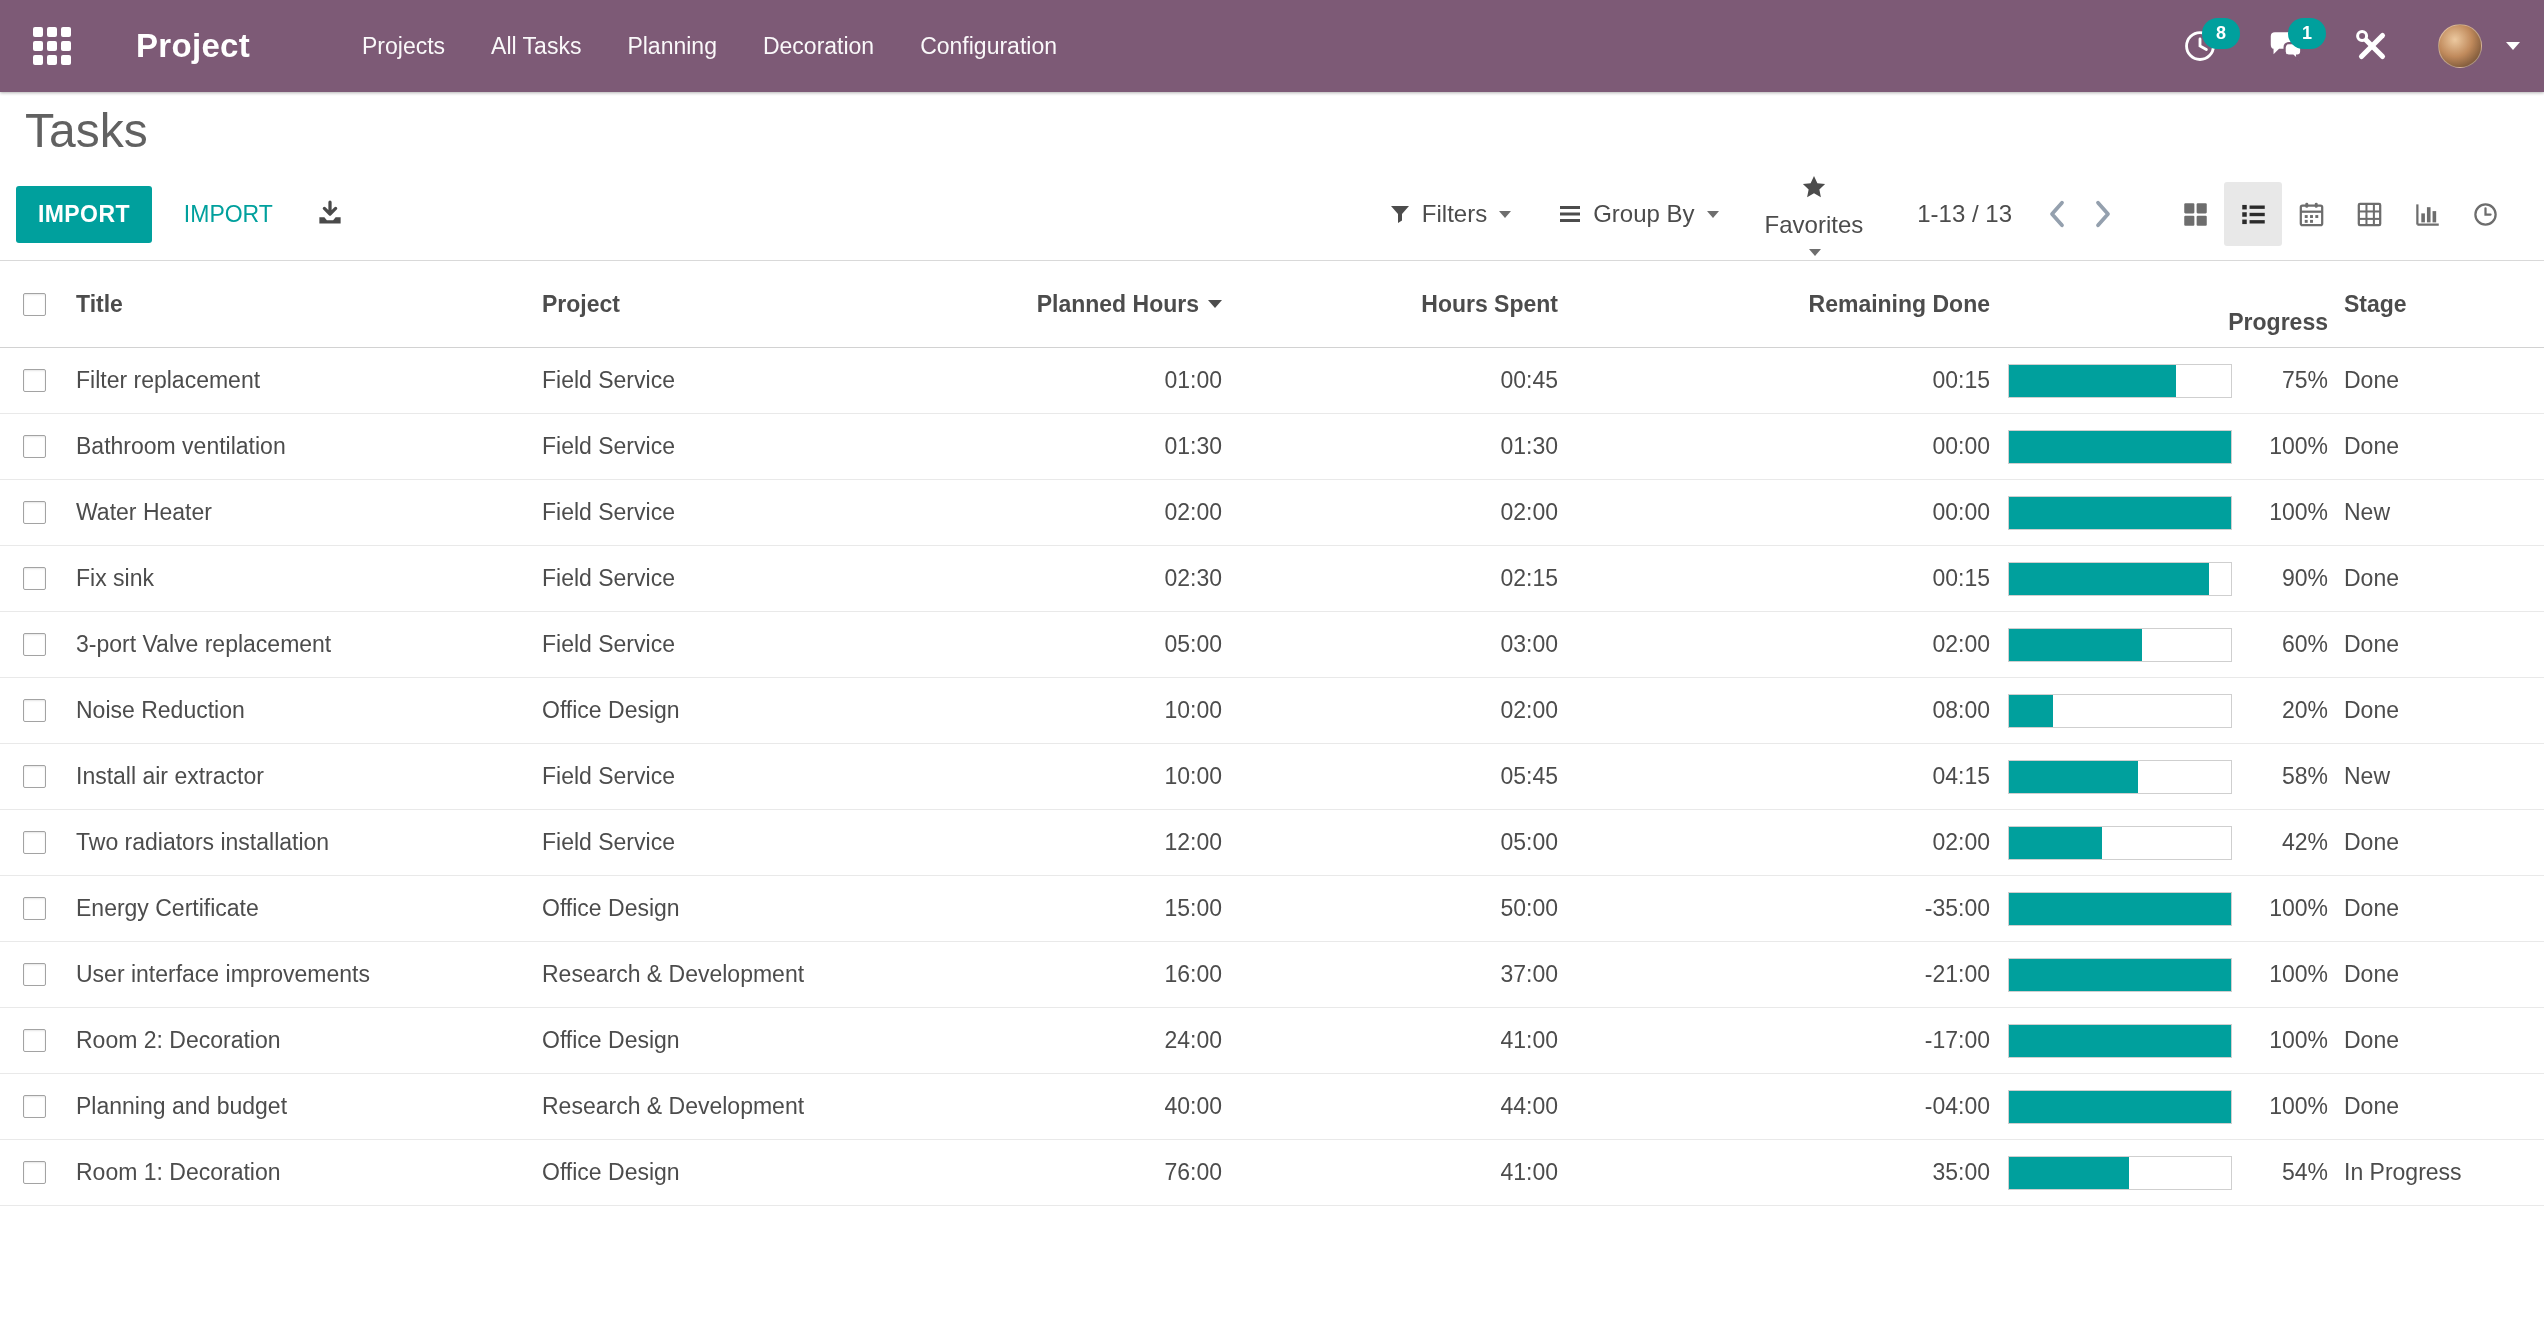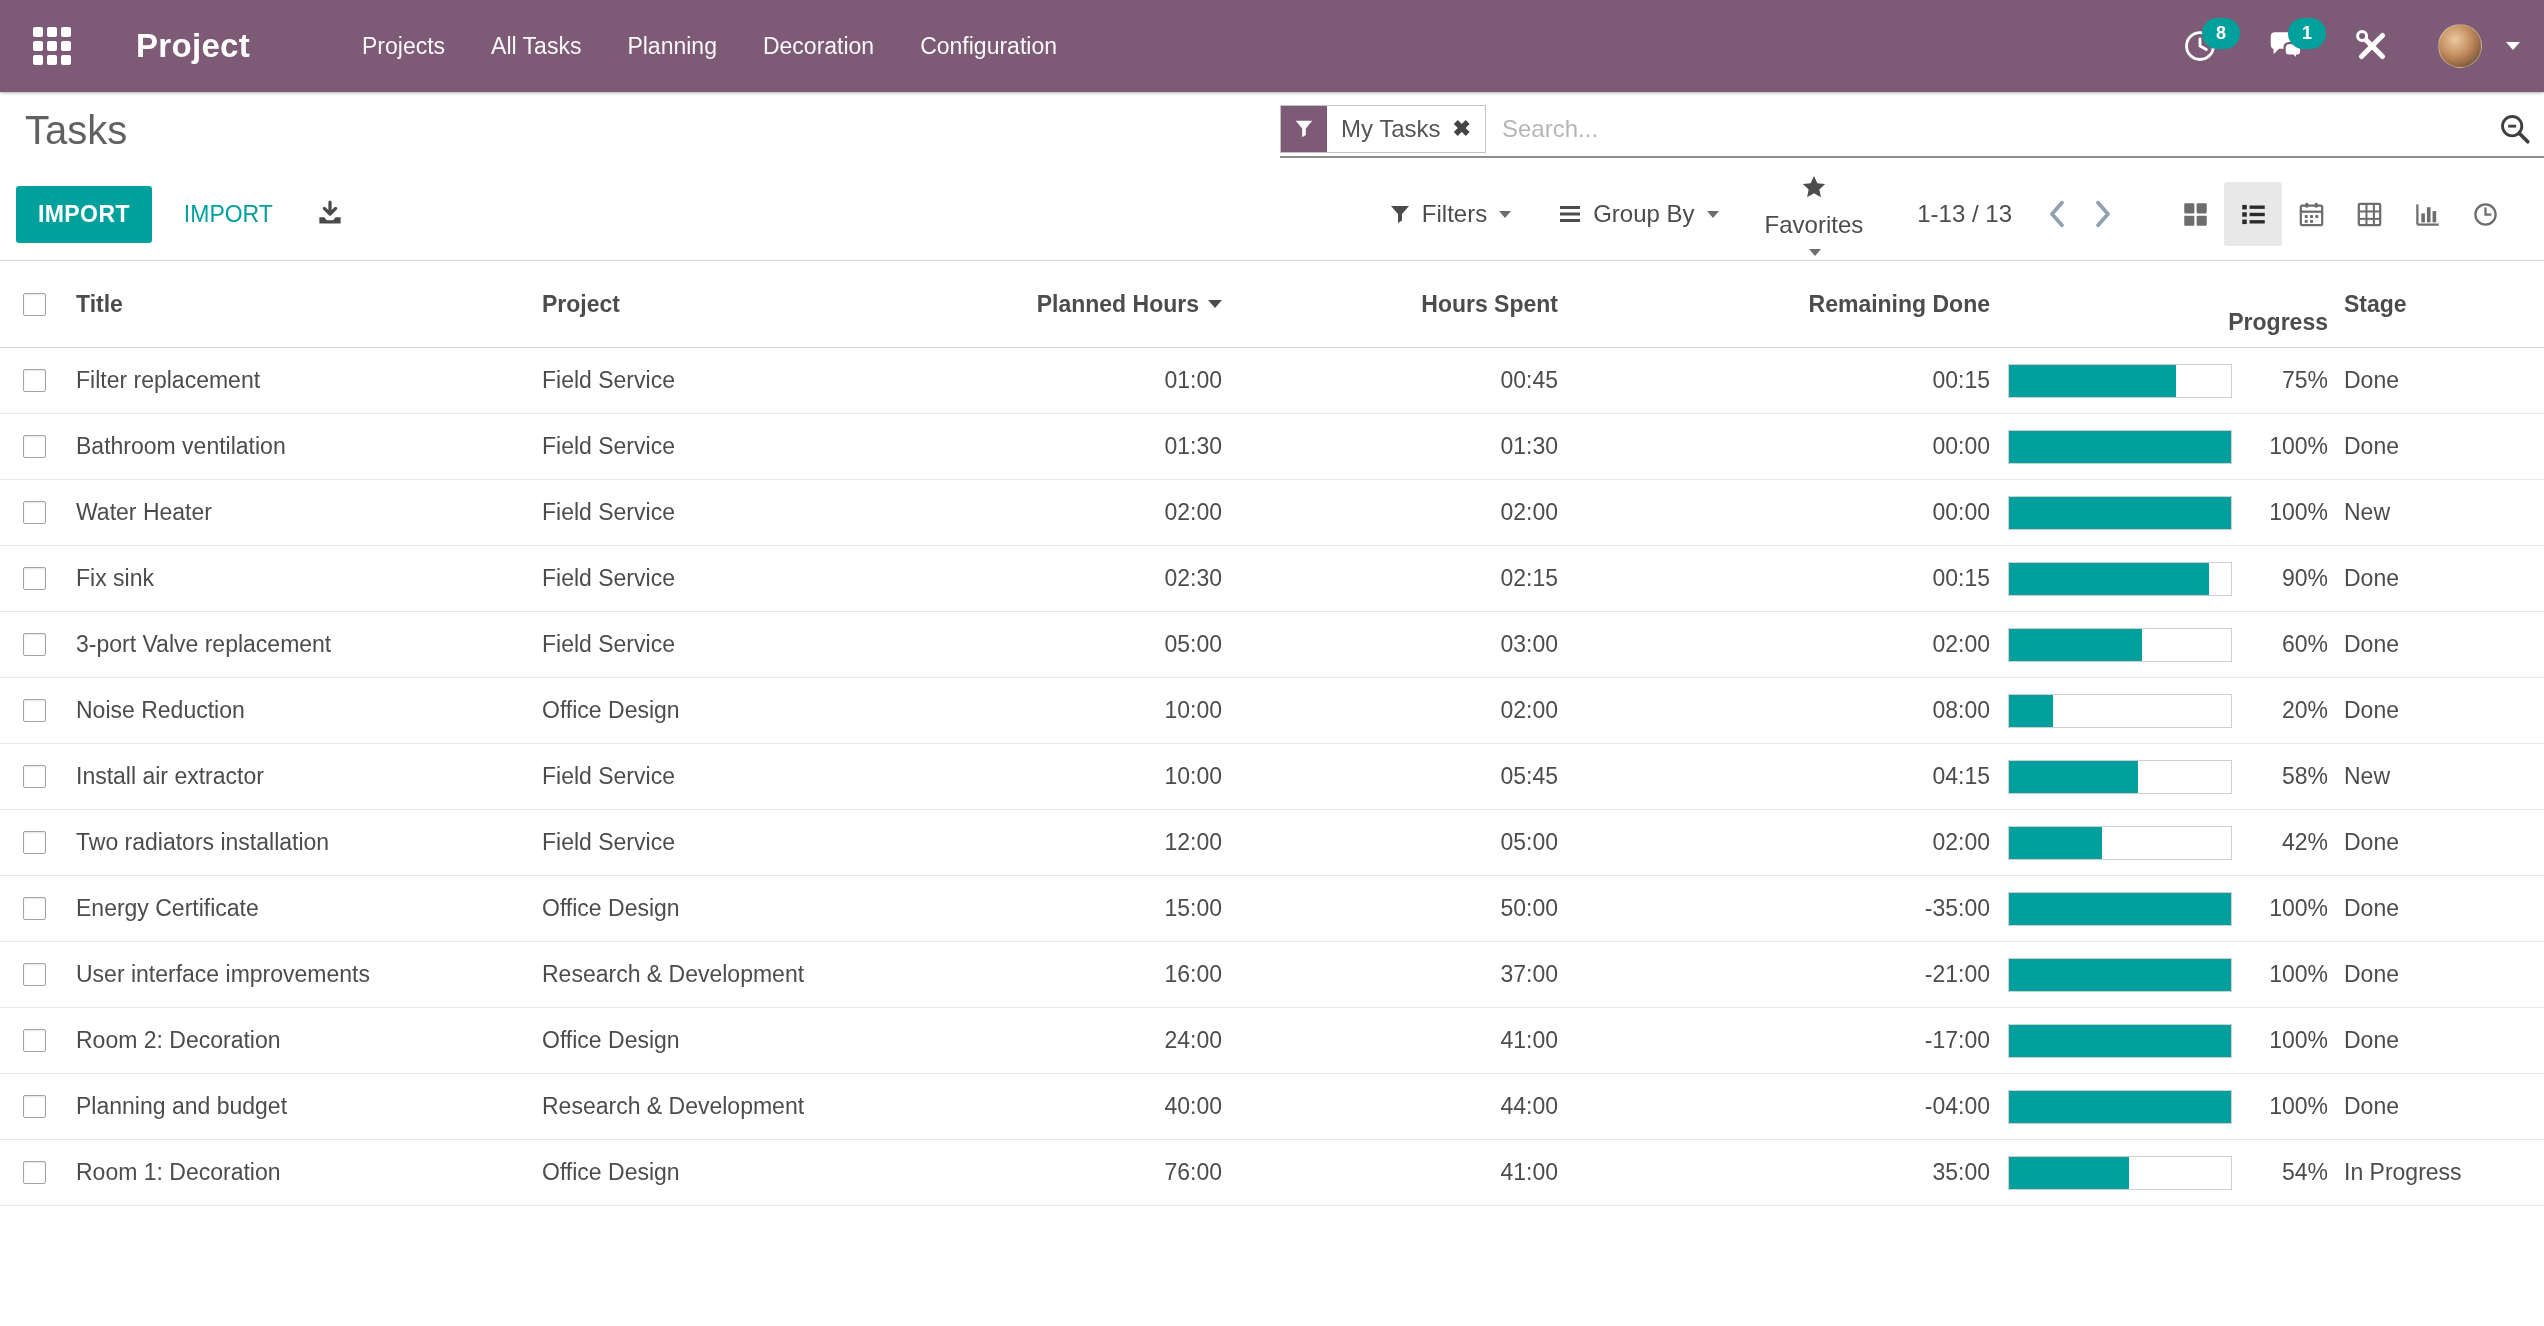--- a/index.html
+++ b/index.html
@@ -22,21 +22,21 @@
     align-items:center; justify-content:center; padding:0 8px; }
   .avatar { width:44px; height:44px; border-radius:50%;
     background:radial-gradient(circle at 38% 35%, #ecc9a0 0%, #c08a5c 45%, #7a5638 80%, #56402c 100%);
     border:1px solid rgba(255,255,255,.35); cursor:pointer; }
   .user-caret { width:0; height:0; border-left:7px solid transparent; border-right:7px solid transparent;
     border-top:8px solid #fff; margin-left:-22px; cursor:pointer; }
 
   
   .cp { position:relative; background:#fff; }
   .cp-row1 { height:76px; display:flex; align-items:center; padding-left:25px; }
-  .page-title { font-size:40px; color:#616161; font-weight:400; }
+  .page-title { font-size:48px; color:#616161; font-weight:400; }
   .searchview { position:absolute; left:1280px; right:0; top:10px; height:56px;
     display:flex; align-items:center; border-bottom:2px solid #8d8d8d; background:#fff; }
   .facet { display:flex; align-items:stretch; border:1px solid #c4c4c4; height:48px; background:#fff; cursor:pointer; }
   .facet-ico { width:46px; background:#7d5a76; display:flex; align-items:center; justify-content:center; }
   .facet-body { display:flex; align-items:center; gap:12px; padding:0 14px; }
   .facet-label { font-size:24px; color:#555; }
   .facet-x { font-size:22px; color:#454545; font-weight:bold; cursor:pointer; }
   .search-input { flex:1; border:none; outline:none; font-size:24px; padding:0 16px; color:#4c4c4c;
     font-family:"Liberation Sans", sans-serif; background:transparent; }
   .search-input::placeholder { color:#b6b6b6; }
@@ -129,41 +129,20 @@
       </svg>
     </div>
     <div class="avatar"></div>
     <div class="user-caret"></div>
   </div>
 </div>
 
 <div class="cp">
   <div class="cp-row1">
     <div class="page-title">Tasks</div>
-    <div class="searchview">
-      <div class="facet">
-        <div class="facet-ico">
-          <svg width="22" height="22" viewBox="0 0 24 24">
-            <path d="M3 3 h18 l-7 8.5 v7 l-4 2.5 v-9.5 z" fill="#fff"></path>
-          </svg>
-        </div>
-        <div class="facet-body">
-          <span class="facet-label">My Tasks</span>
-          <span class="facet-x">✖</span>
-        </div>
-      </div>
-      <input class="search-input" type="text" placeholder="Search..." style="">
-      <div class="search-mag">
-        <svg width="34" height="34" viewBox="0 0 24 24">
-          <circle cx="10" cy="10" r="6.8" fill="none" stroke="#3f3f3f" stroke-width="2"></circle>
-          <line x1="7.2" y1="10" x2="12.8" y2="10" stroke="#3f3f3f" stroke-width="2"></line>
-          <line x1="15" y1="15" x2="21" y2="21" stroke="#3f3f3f" stroke-width="2.6" stroke-linecap="round"></line>
-        </svg>
-      </div>
-    </div>
   </div>
 
   <div class="cp-row2">
     <button class="btn-create">IMPORT</button>
     <button class="btn-import">IMPORT</button>
     <div class="dl-ico">
       <svg width="30" height="30" viewBox="0 0 24 24">
         <path d="M12 2.5 v8 M7.5 7.5 L12 12 l4.5-4.5" fill="none" stroke="#4a4a4a" stroke-width="2.6" stroke-linecap="round" stroke-linejoin="round"></path>
         <path d="M3.5 14.5 v5 h17 v-5 h-4 l-2 2.5 h-5 l-2-2.5 z" fill="#4a4a4a"></path>
       </svg>

